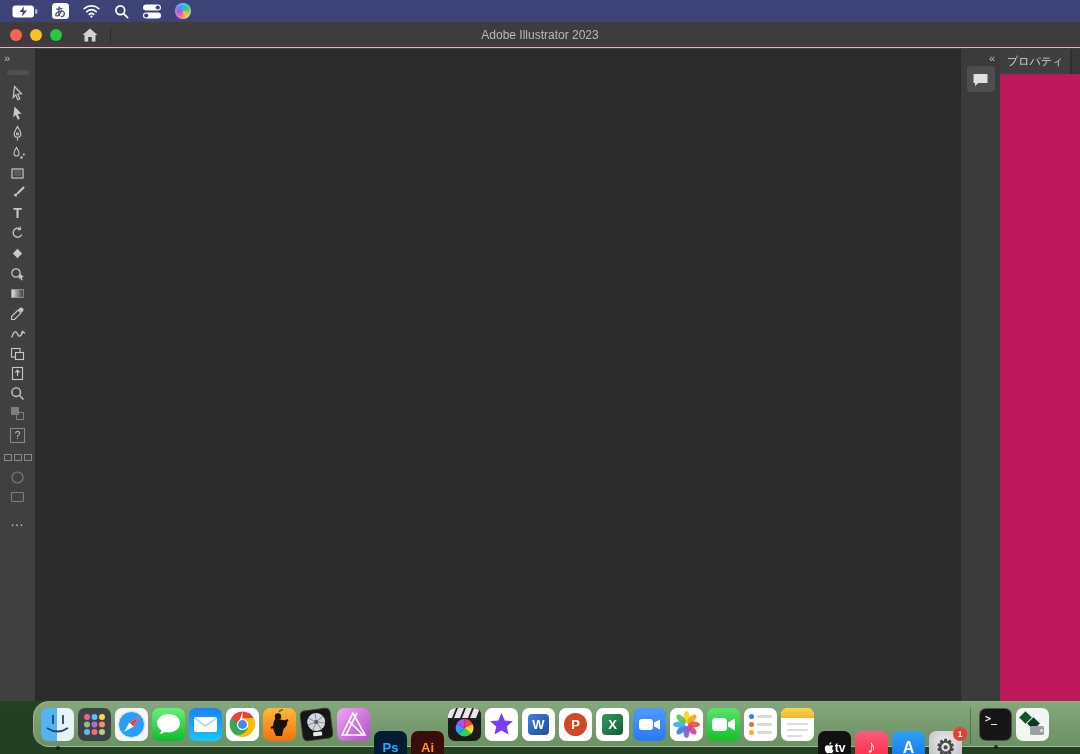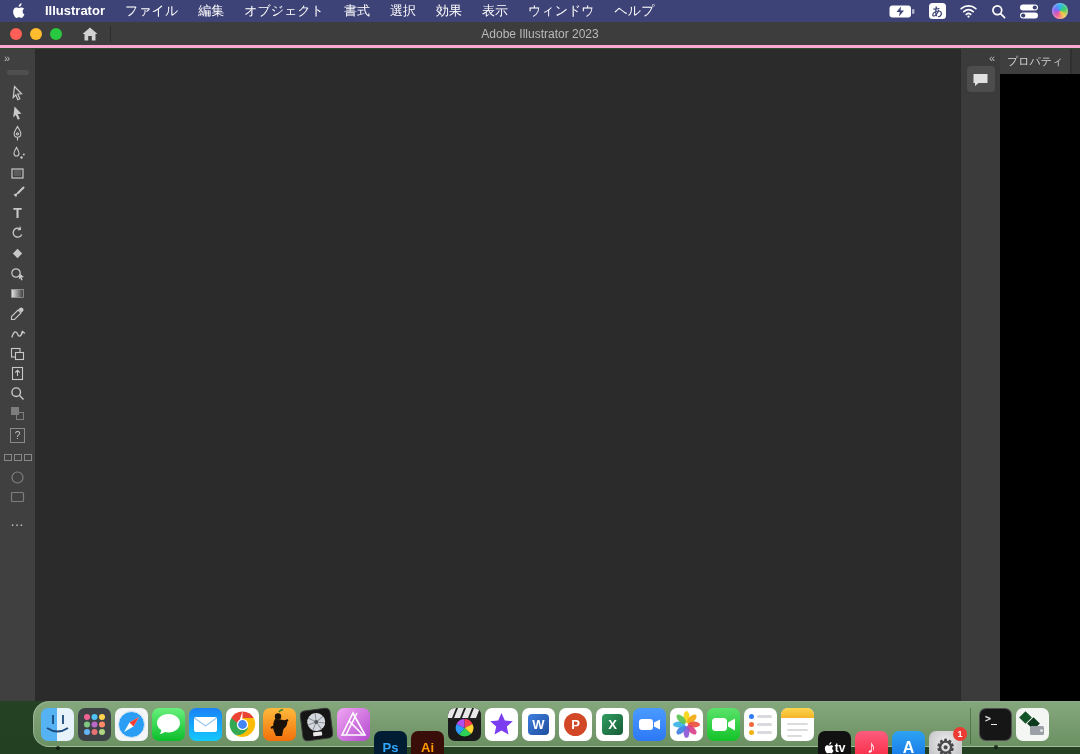--- a/index.html
+++ b/index.html
@@ -11,21 +11,21 @@
   .mb-left{display:flex;align-items:center;gap:0;}
   .mb-apple{display:flex;align-items:center;margin-right:10px;cursor:default;}
   .mb-item{font-size:13px;padding:0 10px;line-height:22px;color:#fff;white-space:nowrap;}
   .mb-item.bold{font-weight:bold;}
   .mb-right{display:flex;align-items:center;gap:14px;}
   .mb-ico{display:flex;align-items:center;justify-content:center;}
   .ime-box{width:17px;height:16px;background:#fff;border-radius:3.5px;color:#3e4377;font-size:11px;font-weight:bold;display:flex;align-items:center;justify-content:center;}
   .siri{width:16px;height:16px;border-radius:50%;background:conic-gradient(from 210deg,#f35b9b,#8a63f4,#2fb1f5,#35d06b,#f7c948,#f35b9b);box-shadow:inset 0 0 3px rgba(255,255,255,.6);}
 
   
-  .titlebar{position:absolute;top:22px;left:0;width:1080px;height:26px;background:#3d3d3d;border-bottom:3px solid #f9a8d4;display:flex;align-items:center;}
+  .titlebar{position:absolute;top:22px;left:0;width:1080px;height:26px;background:#3d3d3d;border-bottom:1px solid #f9a8d4;display:flex;align-items:center;}
   .lights{display:flex;gap:8px;margin-left:10px;}
   .light{width:12px;height:12px;border-radius:50%;}
   .light.red{background:#ff5f57;}.light.yellow{background:#febc2e;}.light.green{background:#28c840;}
   .home-btn{margin-left:16px;display:flex;align-items:center;justify-content:center;width:24px;height:20px;}
   .tb-sep{width:1px;height:16px;background:#2c2c2c;margin-left:8px;}
   .tb-title{position:absolute;left:0;right:0;text-align:center;font-size:12px;color:#b9b9b9;pointer-events:none;}
 
   .workspace{position:absolute;top:49px;left:0;width:1080px;height:652px;display:flex;}
 
   
@@ -43,21 +43,21 @@
 
   
   .canvas{flex:1;background:#2b2b2b;}
 
   
   .iconstrip{width:40px;background:#3b3b3b;border-left:1px solid #2a2a2a;flex:none;display:flex;flex-direction:column;align-items:center;}
   .iconstrip .collapse{align-self:flex-end;margin:3px 6px 2px 0;color:#bdbdbd;font-size:11px;letter-spacing:-1px;cursor:pointer;}
   .strip-btn{width:28px;height:26px;background:#4d4d4d;border-radius:4px;display:flex;align-items:center;justify-content:center;cursor:pointer;}
 
   
-  .props{width:80px;background:#000000;flex:none;display:flex;flex-direction:column;}
+  .props{width:80px;background:#be185d;flex:none;display:flex;flex-direction:column;}
   .props-tabs{height:25px;background:#303030;display:flex;align-items:stretch;}
   .ptab{font-size:11px;color:#d6d6d6;display:flex;align-items:center;padding:0 7px;white-space:nowrap;cursor:pointer;}
   .ptab.active{background:#3f3f3f;}
   .ptab.inactive{background:#383838;margin-left:2px;}
   .props-body{padding:9px 8px;color:#d2d2d2;font-size:11px;}
   .props-sel{white-space:nowrap;}
   .props-div{height:1px;background:#333;margin:10px -8px 10px;}
   .props-qa{white-space:nowrap;color:#cfcfcf;}
 
   
@@ -103,37 +103,20 @@
   .dk.music{background:linear-gradient(180deg,#fc5c7d,#fa233b);color:#fff;font-size:18px;}
   .dk.appstore{background:linear-gradient(180deg,#2da3f2,#1570e6);color:#fff;font-size:16px;}
   .dk.settings{background:radial-gradient(circle at 50% 35%,#ededee,#b4b5b9);color:#4a4a4c;font-size:22px;}
   .dk.terminal{background:#161616;border:1px solid rgba(255,255,255,.25);color:#e8e8e8;font-family:"DejaVu Sans Mono",monospace;font-size:10px;font-weight:bold;align-items:flex-start;justify-content:flex-start;padding:4px 0 0 5px;display:flex;}
   .dk.utility{background:#f4f6f4;}
 </style>
 </head>
 <body>
 
 <div class="menubar">
-  <div class="mb-left">
-    <span class="mb-apple">
-      <svg width="13" height="16" viewBox="0 0 17 20">
-          <path fill="#fff" d="M13.9 10.6c0-2.3 1.9-3.4 2-3.5-1.1-1.6-2.8-1.8-3.4-1.8-1.4-.1-2.8.8-3.5.8-.7 0-1.8-.8-3-.8-1.6 0-3 .9-3.8 2.3-1.6 2.8-.4 6.9 1.1 9.2.8 1.1 1.7 2.3 2.9 2.3 1.2 0 1.6-.8 3-.8s1.8.8 3 .8c1.2 0 2-1.1 2.8-2.2.9-1.3 1.2-2.5 1.2-2.6-.1 0-2.3-.9-2.3-3.7zM11.6 3.1c.6-.8 1.1-1.9 1-3.1-.9 0-2.1.6-2.8 1.4-.6.7-1.2 1.8-1 2.9 1 .1 2.1-.5 2.8-1.2z"></path>
-        </svg>
-    </span>
-    <span class="mb-item bold">Illustrator</span>
-    <span class="mb-item">ファイル</span>
-    <span class="mb-item">編集</span>
-    <span class="mb-item">オブジェクト</span>
-    <span class="mb-item">書式</span>
-    <span class="mb-item">選択</span>
-    <span class="mb-item">効果</span>
-    <span class="mb-item">表示</span>
-    <span class="mb-item">ウィンドウ</span>
-    <span class="mb-item">ヘルプ</span>
-  </div>
   <div class="mb-right">
     <span class="mb-ico">
       <svg width="26" height="13" viewBox="0 0 26 13">
           <rect x="0.5" y="0.5" width="21.5" height="12" rx="3" fill="#fff"></rect>
           <rect x="23" y="4" width="2.4" height="5" rx="1.2" fill="rgba(255,255,255,.6)"></rect>
           <path d="M12 1.5 L7.5 7 H10.8 L10 11.5 L15 5.6 H11.6 Z" fill="#3e4377"></path>
         </svg>
     </span>
     <span class="ime-box">あ</span>
     <span class="mb-ico">

